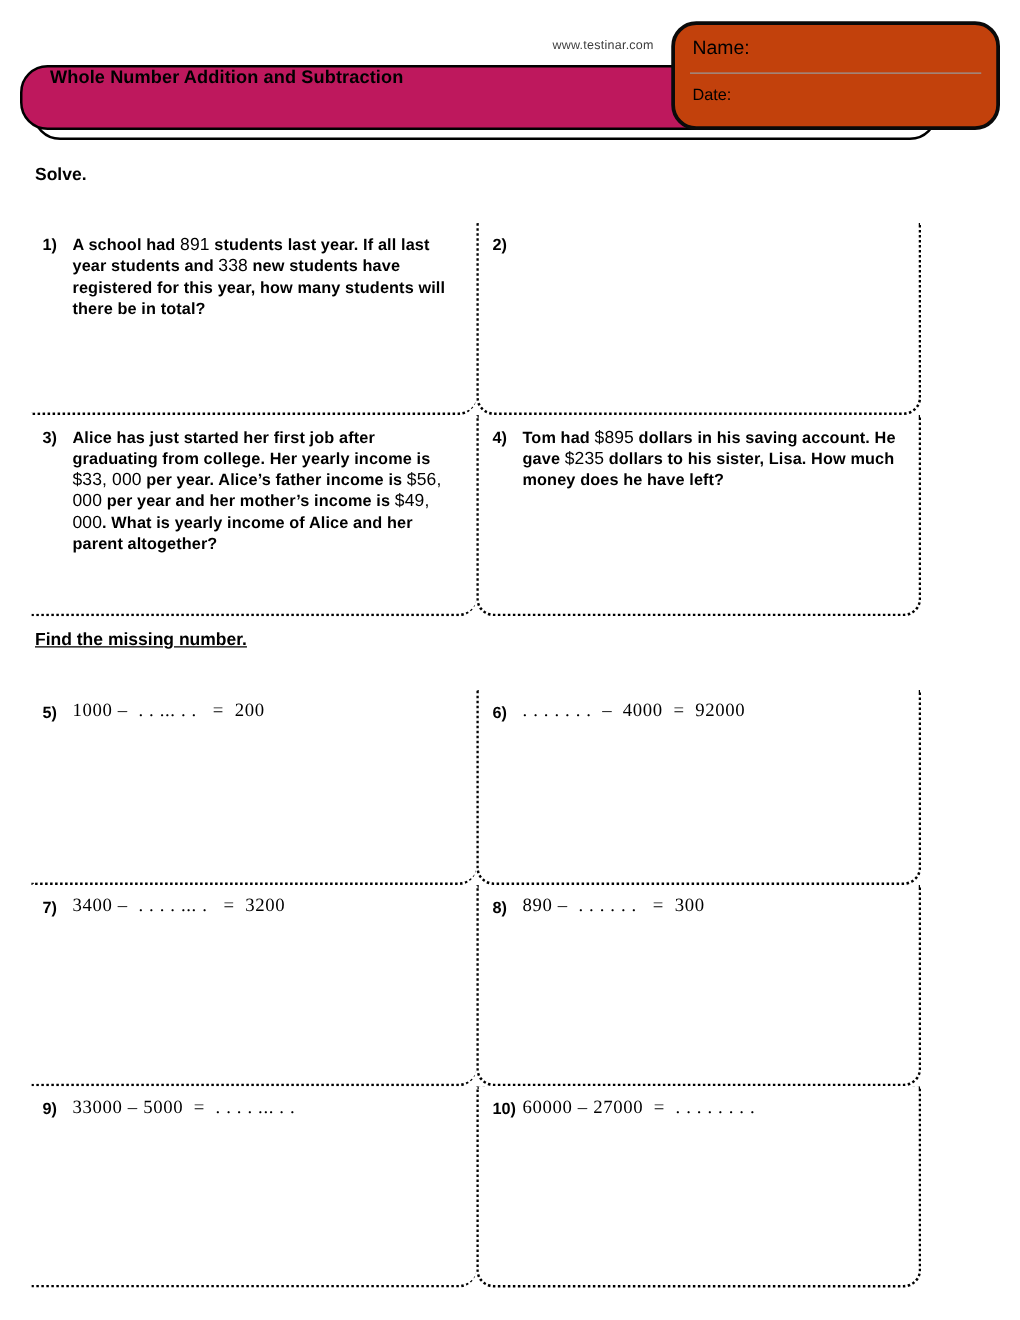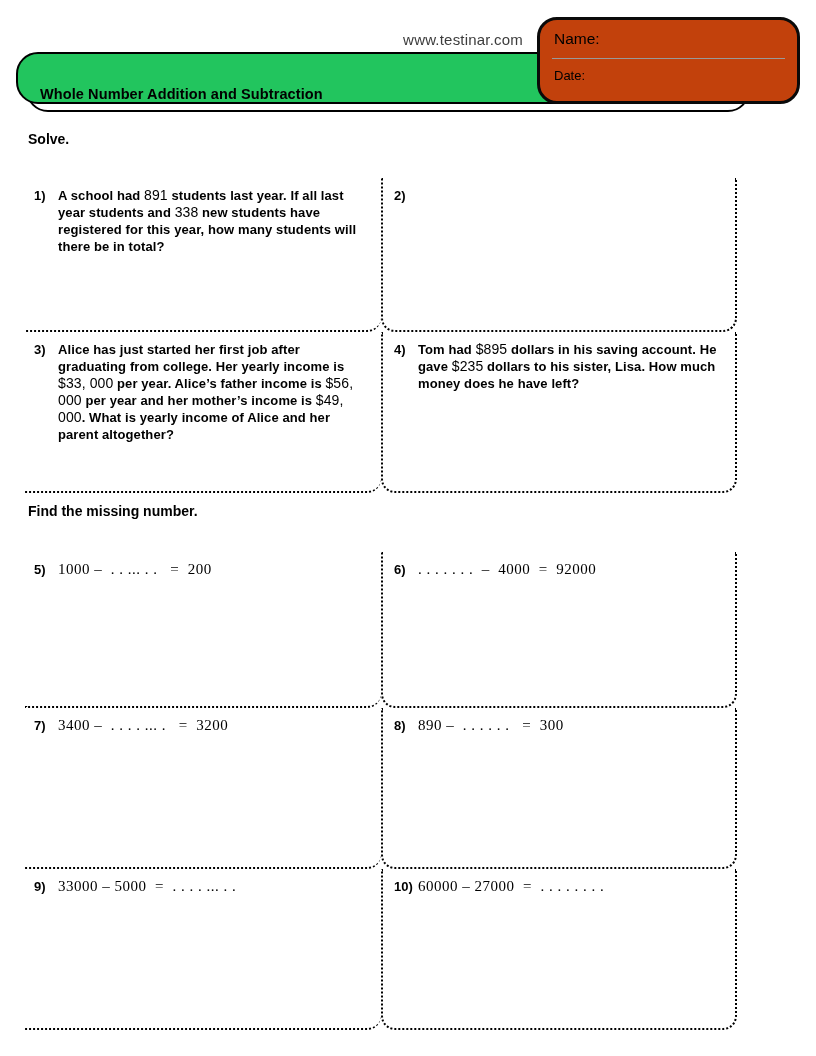--- a/index.html
+++ b/index.html
@@ -11,44 +11,44 @@
     font-family: "Liberation Sans", sans-serif;
     color: #000;
     overflow: hidden;
   }
 
   
   .site-url {
     position: absolute;
     top: 31px;
     right: 293px;
-    font-size: 15px;
+    font-size: 10px;
     letter-spacing: 0.2px;
     color: #3c3c3c;
   }
   .title-shadow {
     position: absolute;
     left: 26px; top: 60px;
     width: 724px; height: 52px;
     border: 2.5px solid #000;
     border-radius: 22px;
     background: #fff;
     box-sizing: border-box;
     z-index: 1;
   }
   .title-box {
     position: absolute;
     left: 16px; top: 52px;
     width: 726px; height: 52px;
     border: 2.5px solid #000;
     border-radius: 22px;
-    background: #22c55e;
+    background: #be185d;
     box-sizing: border-box;
     display: flex;
-    align-items: flex-end;
+    align-items: flex-start;
     padding-left: 22px;
     z-index: 2;
   }
   .title-text {
     font-weight: 700;
     font-size: 14.5px;
     letter-spacing: 0.1px;
   }
   .name-box {
     position: absolute;
@@ -65,21 +65,21 @@
   .name-box .row2 { padding: 9px 14px 0 14px; font-size: 13px; }
 
   
   .section-heading {
     position: absolute;
     left: 28px;
     font-size: 14px;
     font-weight: 700;
   }
   #h-solve   { top: 131px; }
-  #h-missing { top: 503px; }
+  #h-missing { top: 503px; text-decoration: underline; }
 
   
   .grid {
     position: absolute;
     left: 25px;
     width: 712px;
     display: grid;
     grid-template-columns: 356px 356px;
   }
   #solve-grid   { top: 178px; grid-template-rows: 154px 161px; }

